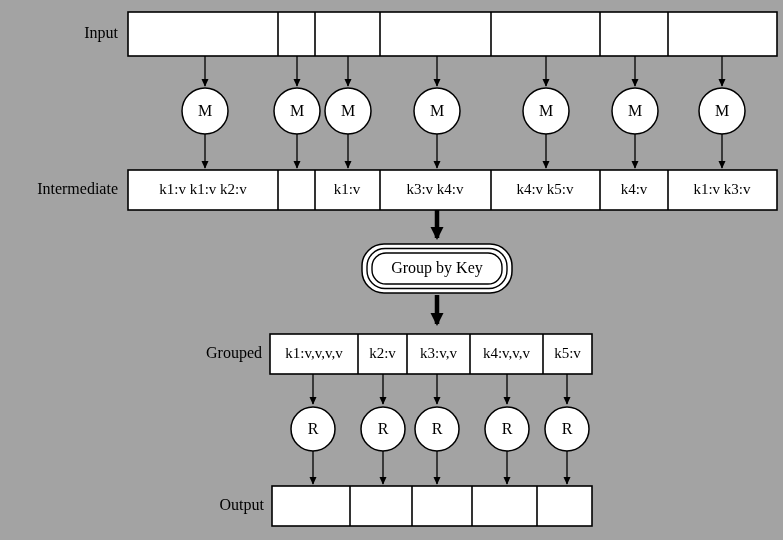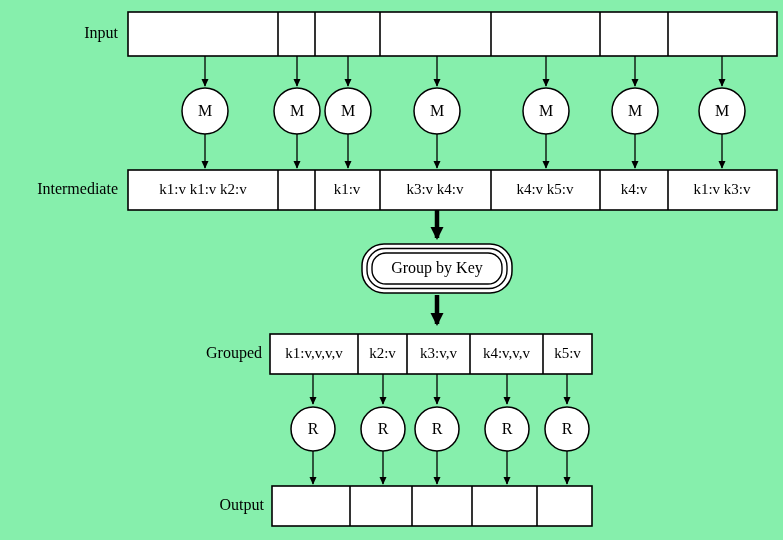--- a/index.html
+++ b/index.html
@@ -4,21 +4,21 @@
 <style>
   html, body {
     margin: 0;
     padding: 0;
     background: #ffffff;
   }
   #canvas {
     position: relative;
     width: 783px;
     height: 540px;
-    background: #86efac;
+    background: #a3a3a3;
     overflow: hidden;
     font-family: "Liberation Serif", "DejaVu Serif", serif;
   }
   svg.diagram {
     position: absolute;
     left: 0;
     top: 0;
     width: 783px;
     height: 540px;
   }

